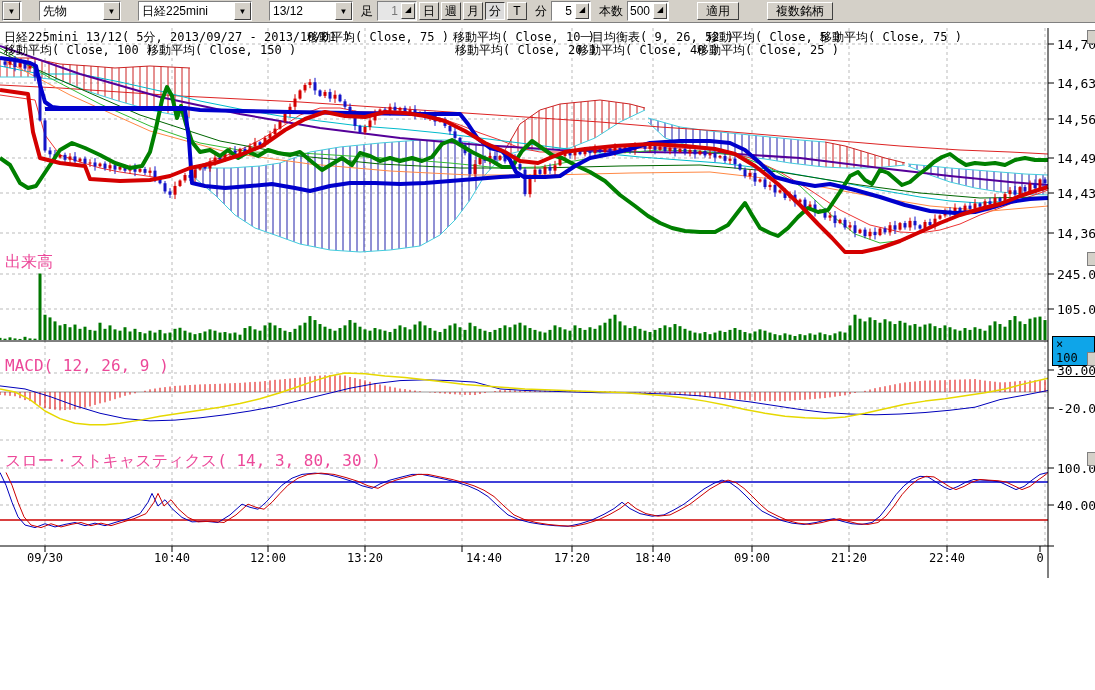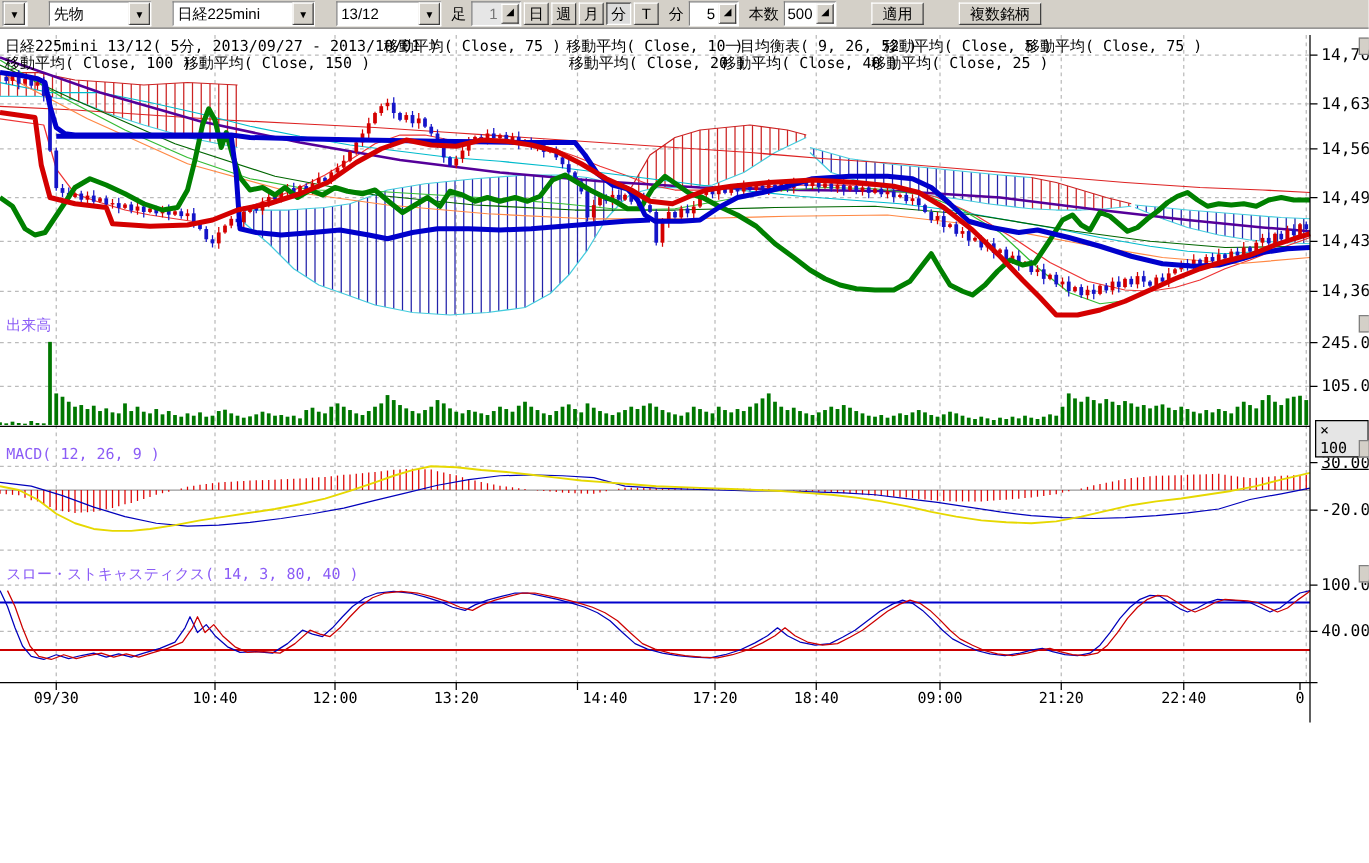--- a/index.html
+++ b/index.html
@@ -29,23 +29,23 @@
   .tbtn.pressed{border-color:#404040 #fff #fff #404040;background:#dcdcdc;}
   .tbtn.wide{padding:0 8px;margin-left:28px;}
   
   #cv{position:absolute;top:0;left:0;z-index:1;}
   .legend-item{position:absolute;font-family:"DejaVu Sans Mono",monospace;font-size:12px;
                color:#000;white-space:nowrap;z-index:3;}
   .axis-label{position:absolute;font-family:"DejaVu Sans Mono",monospace;font-size:13px;
               color:#000;white-space:nowrap;z-index:3;}
   .time-label{position:absolute;font-family:"DejaVu Sans Mono",monospace;font-size:12px;
               color:#000;width:44px;text-align:center;z-index:3;}
-  .panel-title{position:absolute;font-family:"DejaVu Sans Mono",monospace;font-size:12px;
-               color:#8b5cf6;white-space:nowrap;z-index:3;}
-  .mult-box{position:absolute;border:1px solid #000;background:#e5e5e5;
+  .panel-title{position:absolute;font-family:"DejaVu Sans Mono",monospace;font-size:16px;
+               color:#ec4899;white-space:nowrap;z-index:3;}
+  .mult-box{position:absolute;border:1px solid #000;background:#0ea5e9;
             font-family:"DejaVu Sans Mono",monospace;font-size:12px;padding:0 3px;z-index:3;}
   .corner-box{position:absolute;width:7px;height:12px;background:#d4d0c8;
               border:1px solid #808080;z-index:3;}
 </style>
 </head>
 <body>
 
 <svg id="cv" width="1095" height="690">
     <line x1="45" y1="28" x2="45" y2="546" stroke="#bbbbbb" stroke-width="1" stroke-dasharray="3,3"></line>
     <line x1="172" y1="28" x2="172" y2="546" stroke="#bbbbbb" stroke-width="1" stroke-dasharray="3,3"></line>
@@ -1183,19 +1183,19 @@
     <div class="time-label" style="left: 343px; top: 551px;">13:20</div>
     <div class="time-label" style="left: 440px; top: 551px; margin-left: 22px;">14:40</div>
     <div class="time-label" style="left: 550px; top: 551px;">17:20</div>
     <div class="time-label" style="left: 631px; top: 551px;">18:40</div>
     <div class="time-label" style="left: 730px; top: 551px;">09:00</div>
     <div class="time-label" style="left: 827px; top: 551px;">21:20</div>
     <div class="time-label" style="left: 925px; top: 551px;">22:40</div>
     <div class="time-label" style="left: 1018px; top: 551px;">0</div>
     <div class="panel-title" style="left: 5px; top: 252px;">出来高</div>
     <div class="panel-title" style="left: 5px; top: 356px;">MACD( 12, 26, 9 )</div>
-    <div class="panel-title" style="left: 5px; top: 451px;">スロー・ストキャスティクス( 14, 3, 80, 40 )</div>
+    <div class="panel-title" style="left: 5px; top: 451px;">スロー・ストキャスティクス( 14, 3, 80, 30 )</div>
     <div class="mult-box" style="left: 1052px; top: 336px;">× 100</div>
     <div class="corner-box" style="left: 1087px; top: 30px;"></div>
     <div class="corner-box" style="left: 1087px; top: 252px;"></div>
     <div class="corner-box" style="left: 1087px; top: 352px;"></div>
     <div class="corner-box" style="left: 1087px; top: 452px;"></div>
   </div>
 
 </body></html>

